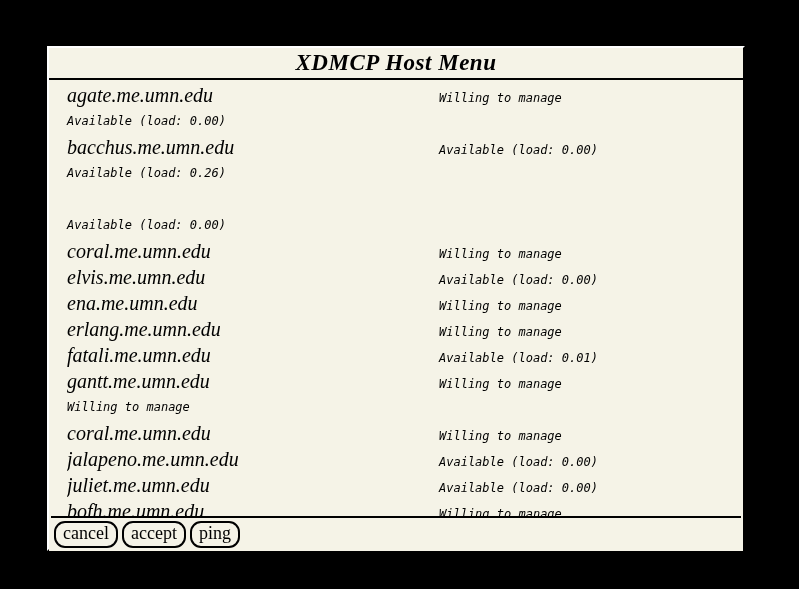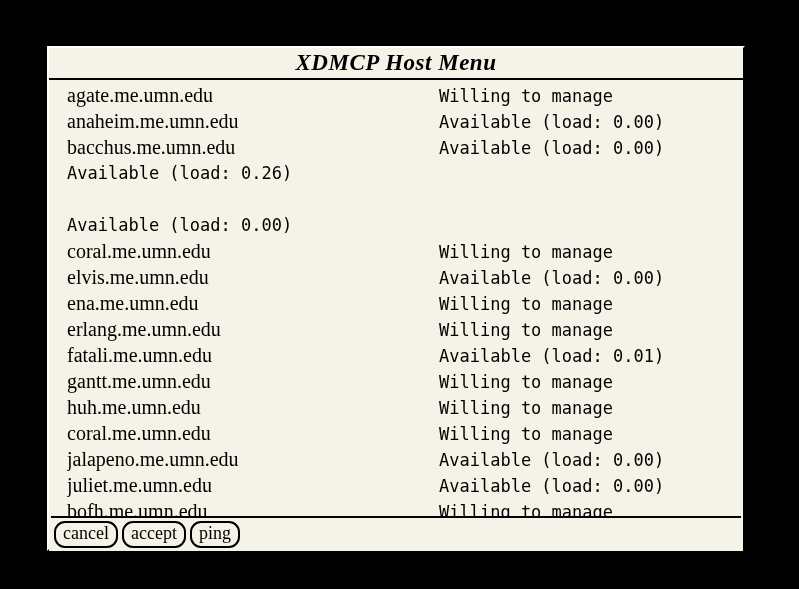--- a/index.html
+++ b/index.html
@@ -84,34 +84,35 @@
   }
 
   .host-row {
     display: flex;
     align-items: baseline;
     height: 26px;
     line-height: 26px;
     padding-left: 16px;
     box-sizing: border-box;
     white-space: nowrap;
+    font-style: italic;
   }
 
   .host-name {
     font-family: "Liberation Serif", serif;
     font-size: 20px;
     color: #000000;
     width: 372px;
     flex: 0 0 372px;
     overflow: hidden;
   }
 
   .host-status {
     font-family: "DejaVu Sans Mono", monospace;
-    font-size: 17px;
+    font-size: 12px;
     color: #000000;
     white-space: pre;
     text-align: center;
   }
 
   
   .bottom-rule {
     position: absolute;
     left: 2px;
     right: 2px;
@@ -160,21 +161,20 @@
         <span class="title-text">XDMCP Host Menu</span>
       </div>
 
       <div class="host-list">
 
         <div class="host-row">
           <span class="host-name">agate.me.umn.edu</span>
           <span class="host-status">Willing to manage</span>
         </div>
         <div class="host-row">
-          <span class="host-name">anaheim.me.umn.edu</span>
           <span class="host-status">Available (load: 0.00)</span>
         </div>
         <div class="host-row">
           <span class="host-name">bacchus.me.umn.edu</span>
           <span class="host-status">Available (load: 0.00)</span>
         </div>
         <div class="host-row">
           <span class="host-status">Available (load: 0.26)</span>
         </div>
         <div class="host-row">
@@ -200,21 +200,20 @@
         </div>
         <div class="host-row">
           <span class="host-name">fatali.me.umn.edu</span>
           <span class="host-status">Available (load: 0.01)</span>
         </div>
         <div class="host-row">
           <span class="host-name">gantt.me.umn.edu</span>
           <span class="host-status">Willing to manage</span>
         </div>
         <div class="host-row">
-          <span class="host-name">huh.me.umn.edu</span>
           <span class="host-status">Willing to manage</span>
         </div>
         <div class="host-row">
           <span class="host-name">coral.me.umn.edu</span>
           <span class="host-status">Willing to manage</span>
         </div>
         <div class="host-row">
           <span class="host-name">jalapeno.me.umn.edu</span>
           <span class="host-status">Available (load: 0.00)</span>
         </div>

